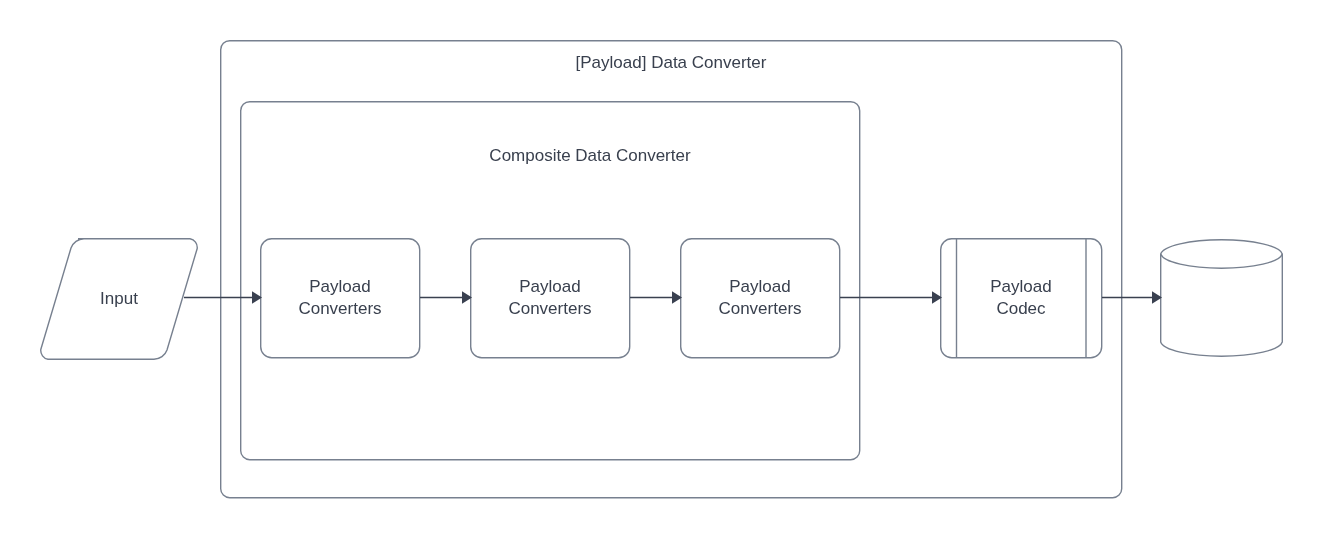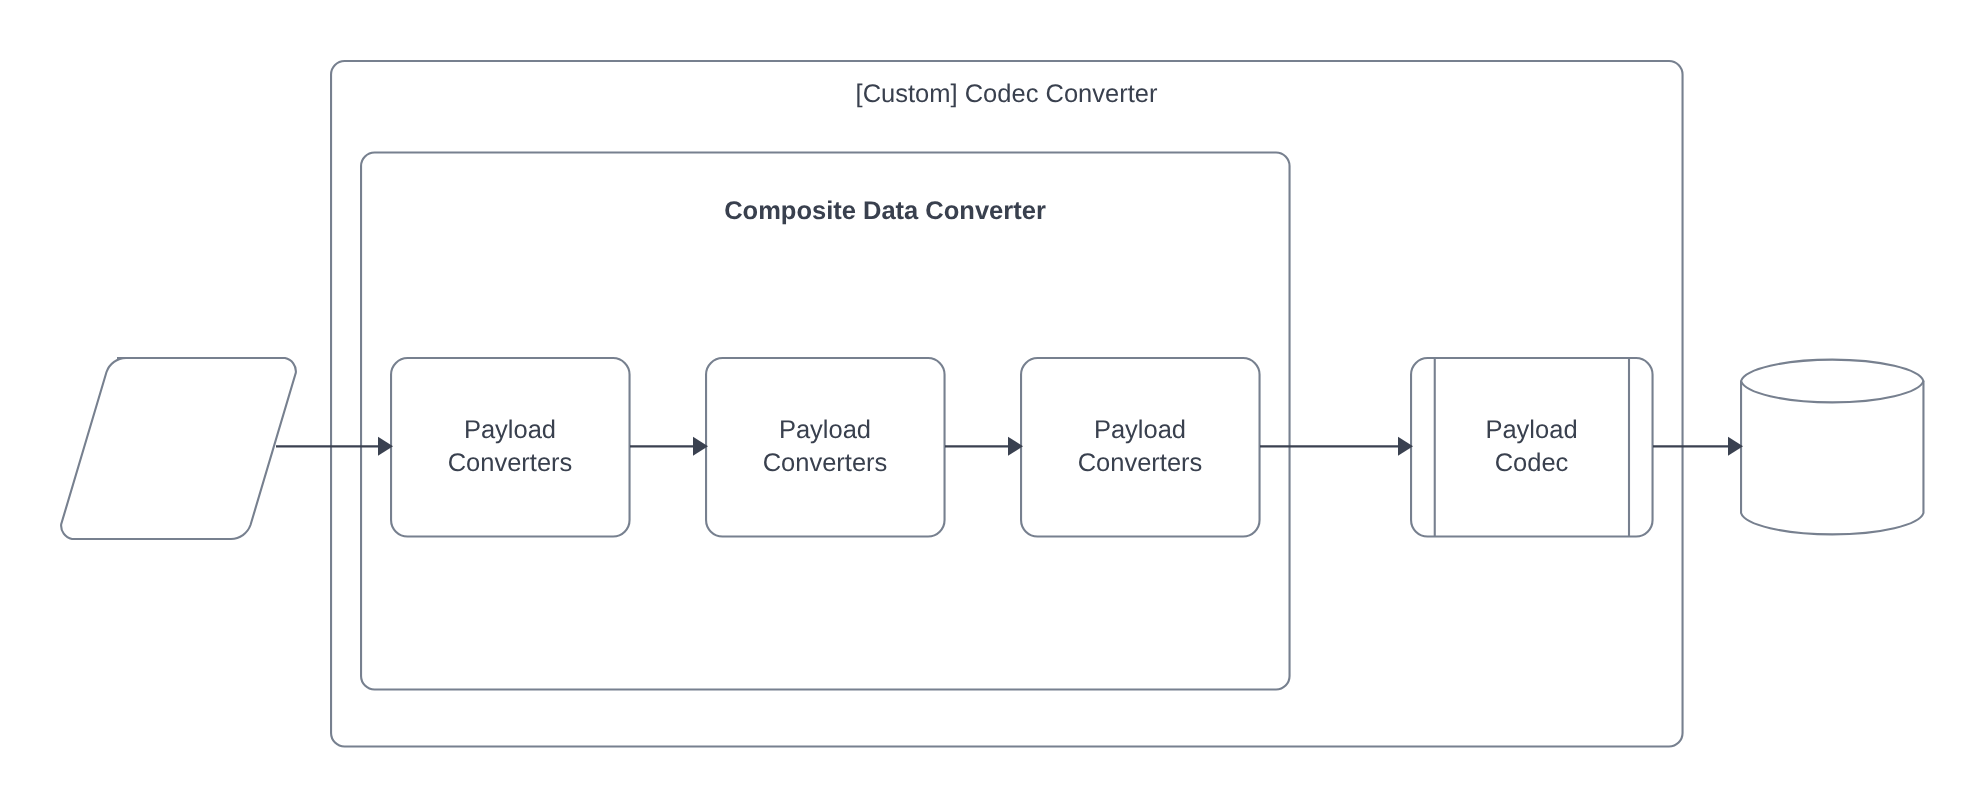--- a/index.html
+++ b/index.html
@@ -137,24 +137,25 @@
       <path class="edge-head" d="M 932 291.2 L 942 297.5 L 932 303.8 Z"></path>
     </g>
 
     <g>
       <line class="edge-line" x1="1102" y1="297.5" x2="1152" y2="297.5"></line>
       <path class="edge-head" d="M 1152 291.2 L 1162 297.5 L 1152 303.8 Z"></path>
     </g>
 
   </svg>
 
-  <div class="lbl lbl-container-title" style="left:220px; top:52px; width:902px;">[Custom] Codec Converter</div>
+  <div class="lbl lbl-container-title" style="left:220px; top:52px; width:902px;">[Payload] Data Converter</div>
 
-  <div class="lbl lbl-container-title" style="left:240px; top:130px; width:700px;font-weight:bold;">Composite Data Converter</div>
+  <div class="lbl lbl-container-title" style="left:240px; top:145px; width:700px;">Composite Data Converter</div>
 
+  <div class="lbl lbl-node centerbox" style="left:40px; top:238px; width:158px; height:122px;">Input</div>
 
   <div class="lbl lbl-node centerbox" style="left:260px; top:238px; width:160px; height:120px;">Payload
 Converters</div>
 
   <div class="lbl lbl-node centerbox" style="left:470px; top:238px; width:160px; height:120px;">Payload
 Converters</div>
 
   <div class="lbl lbl-node centerbox" style="left:680px; top:238px; width:160px; height:120px;">Payload
 Converters</div>
 

